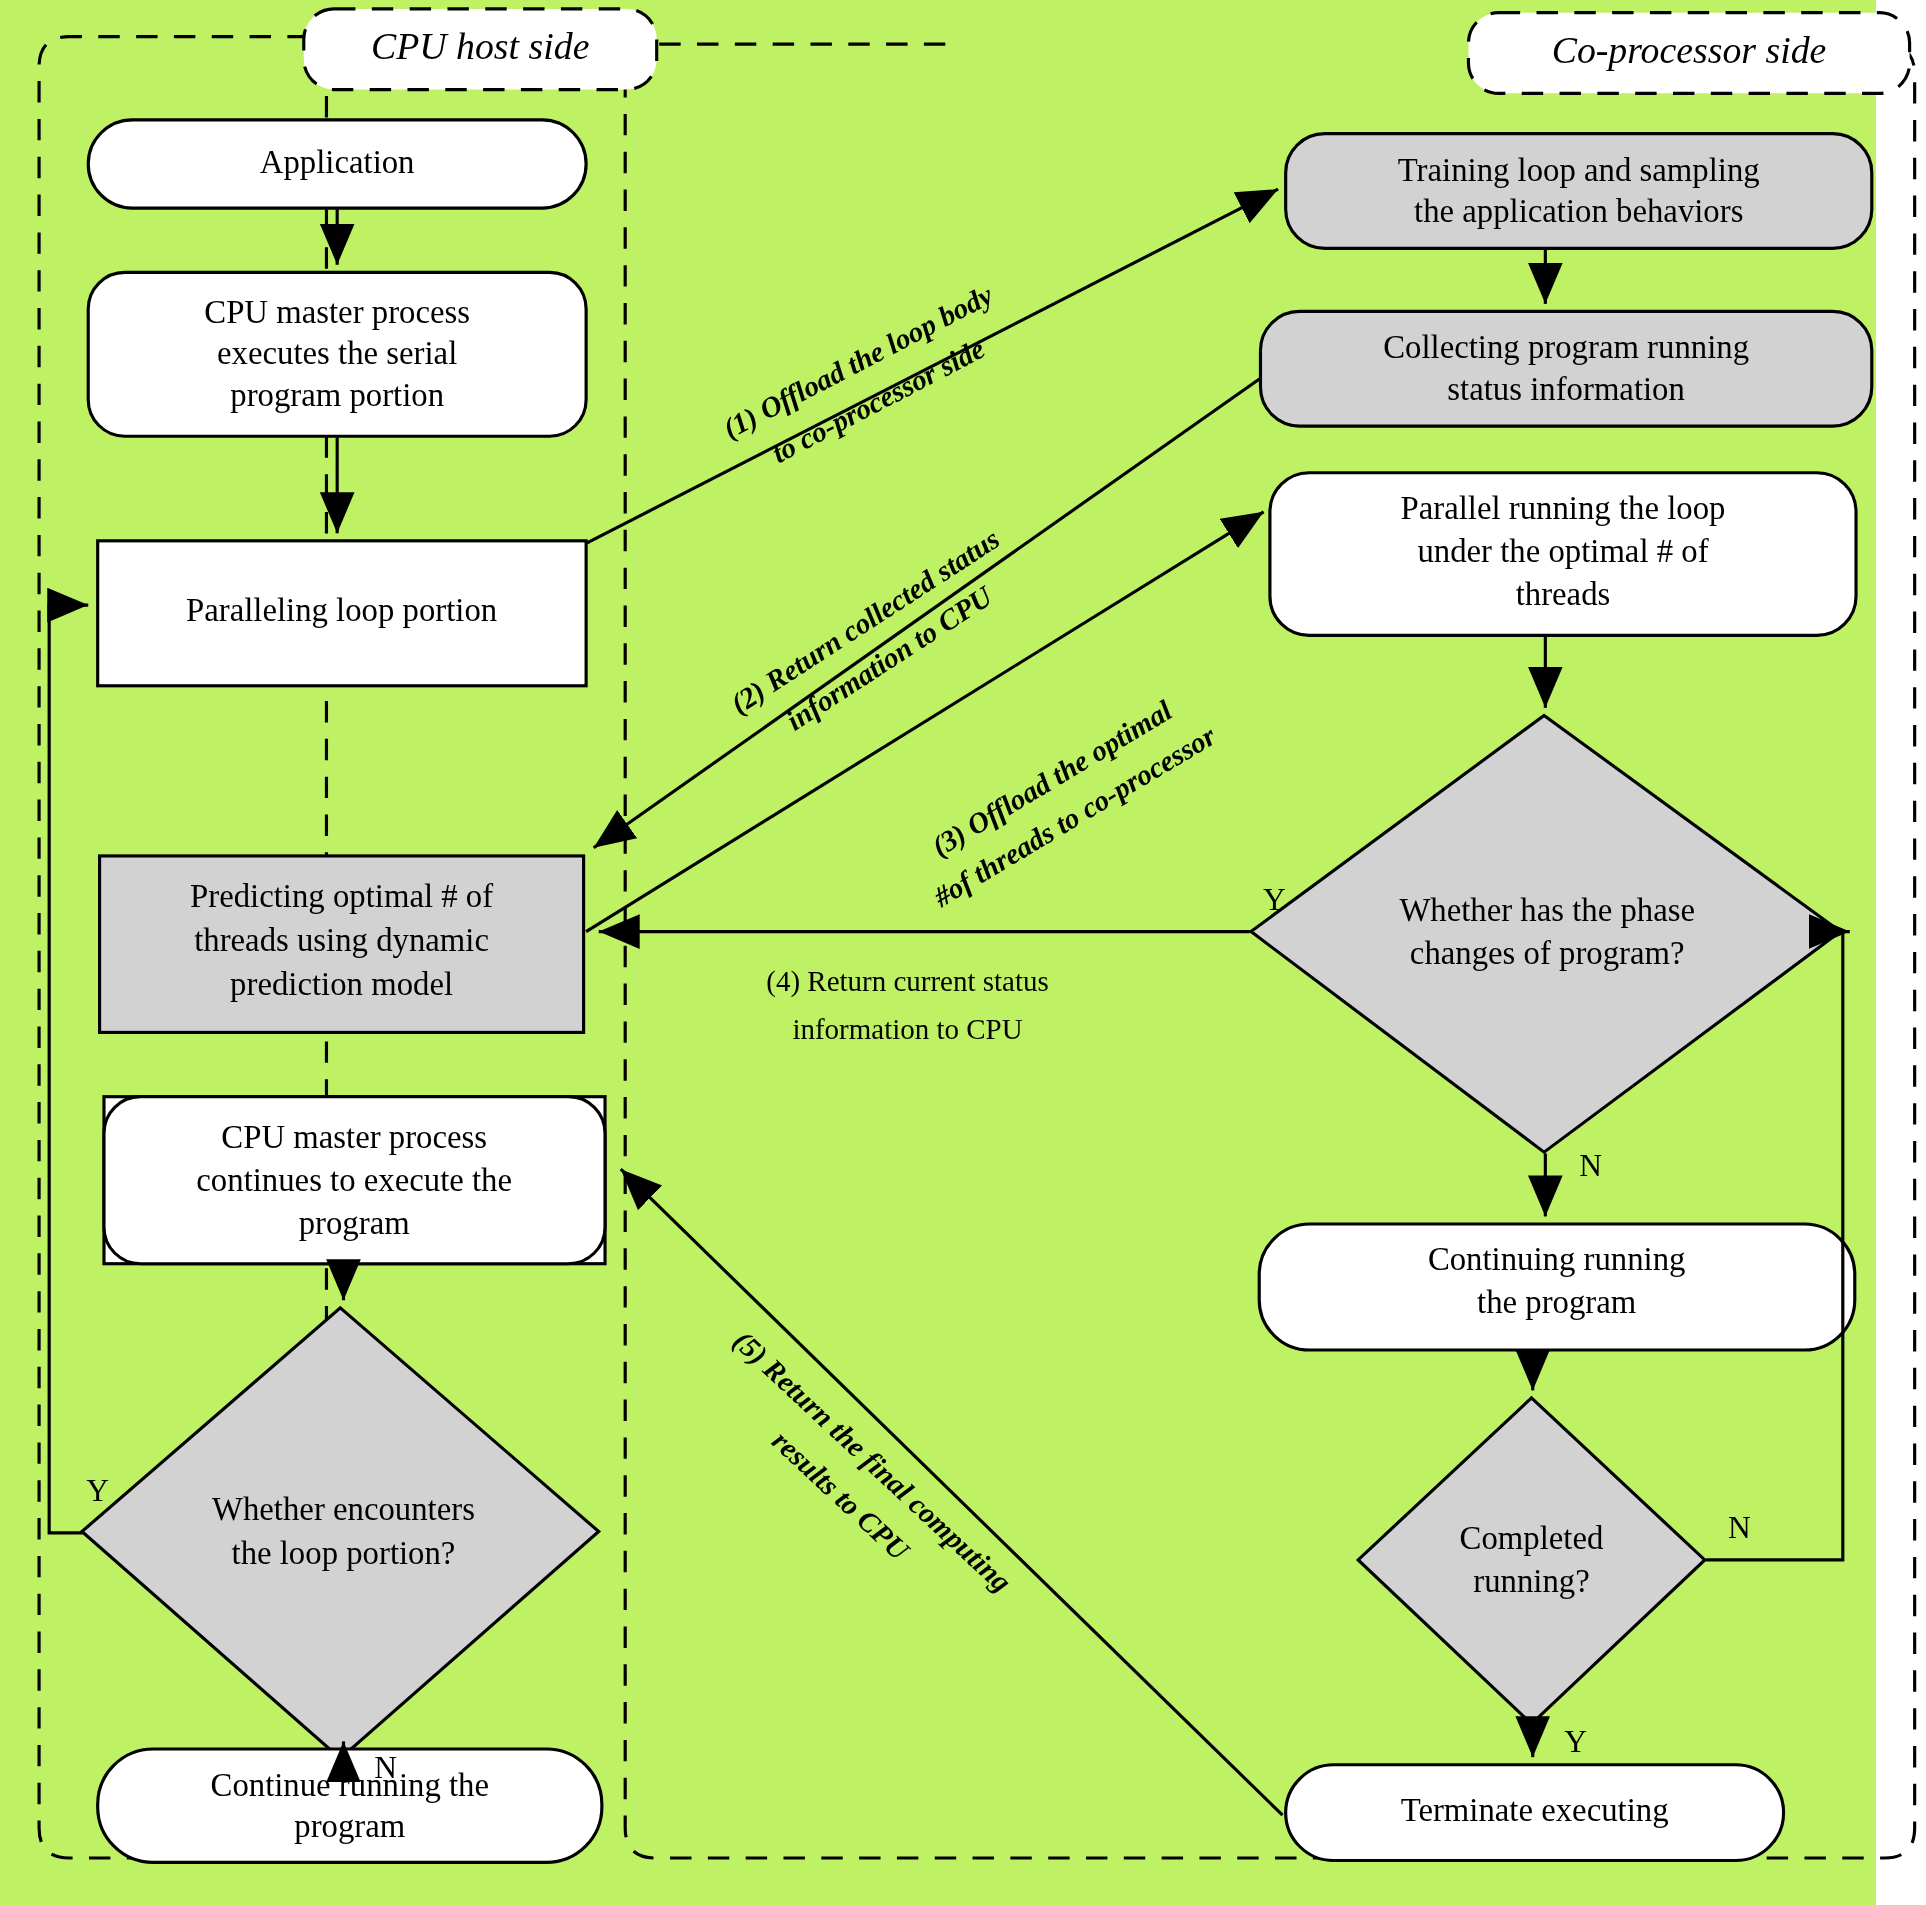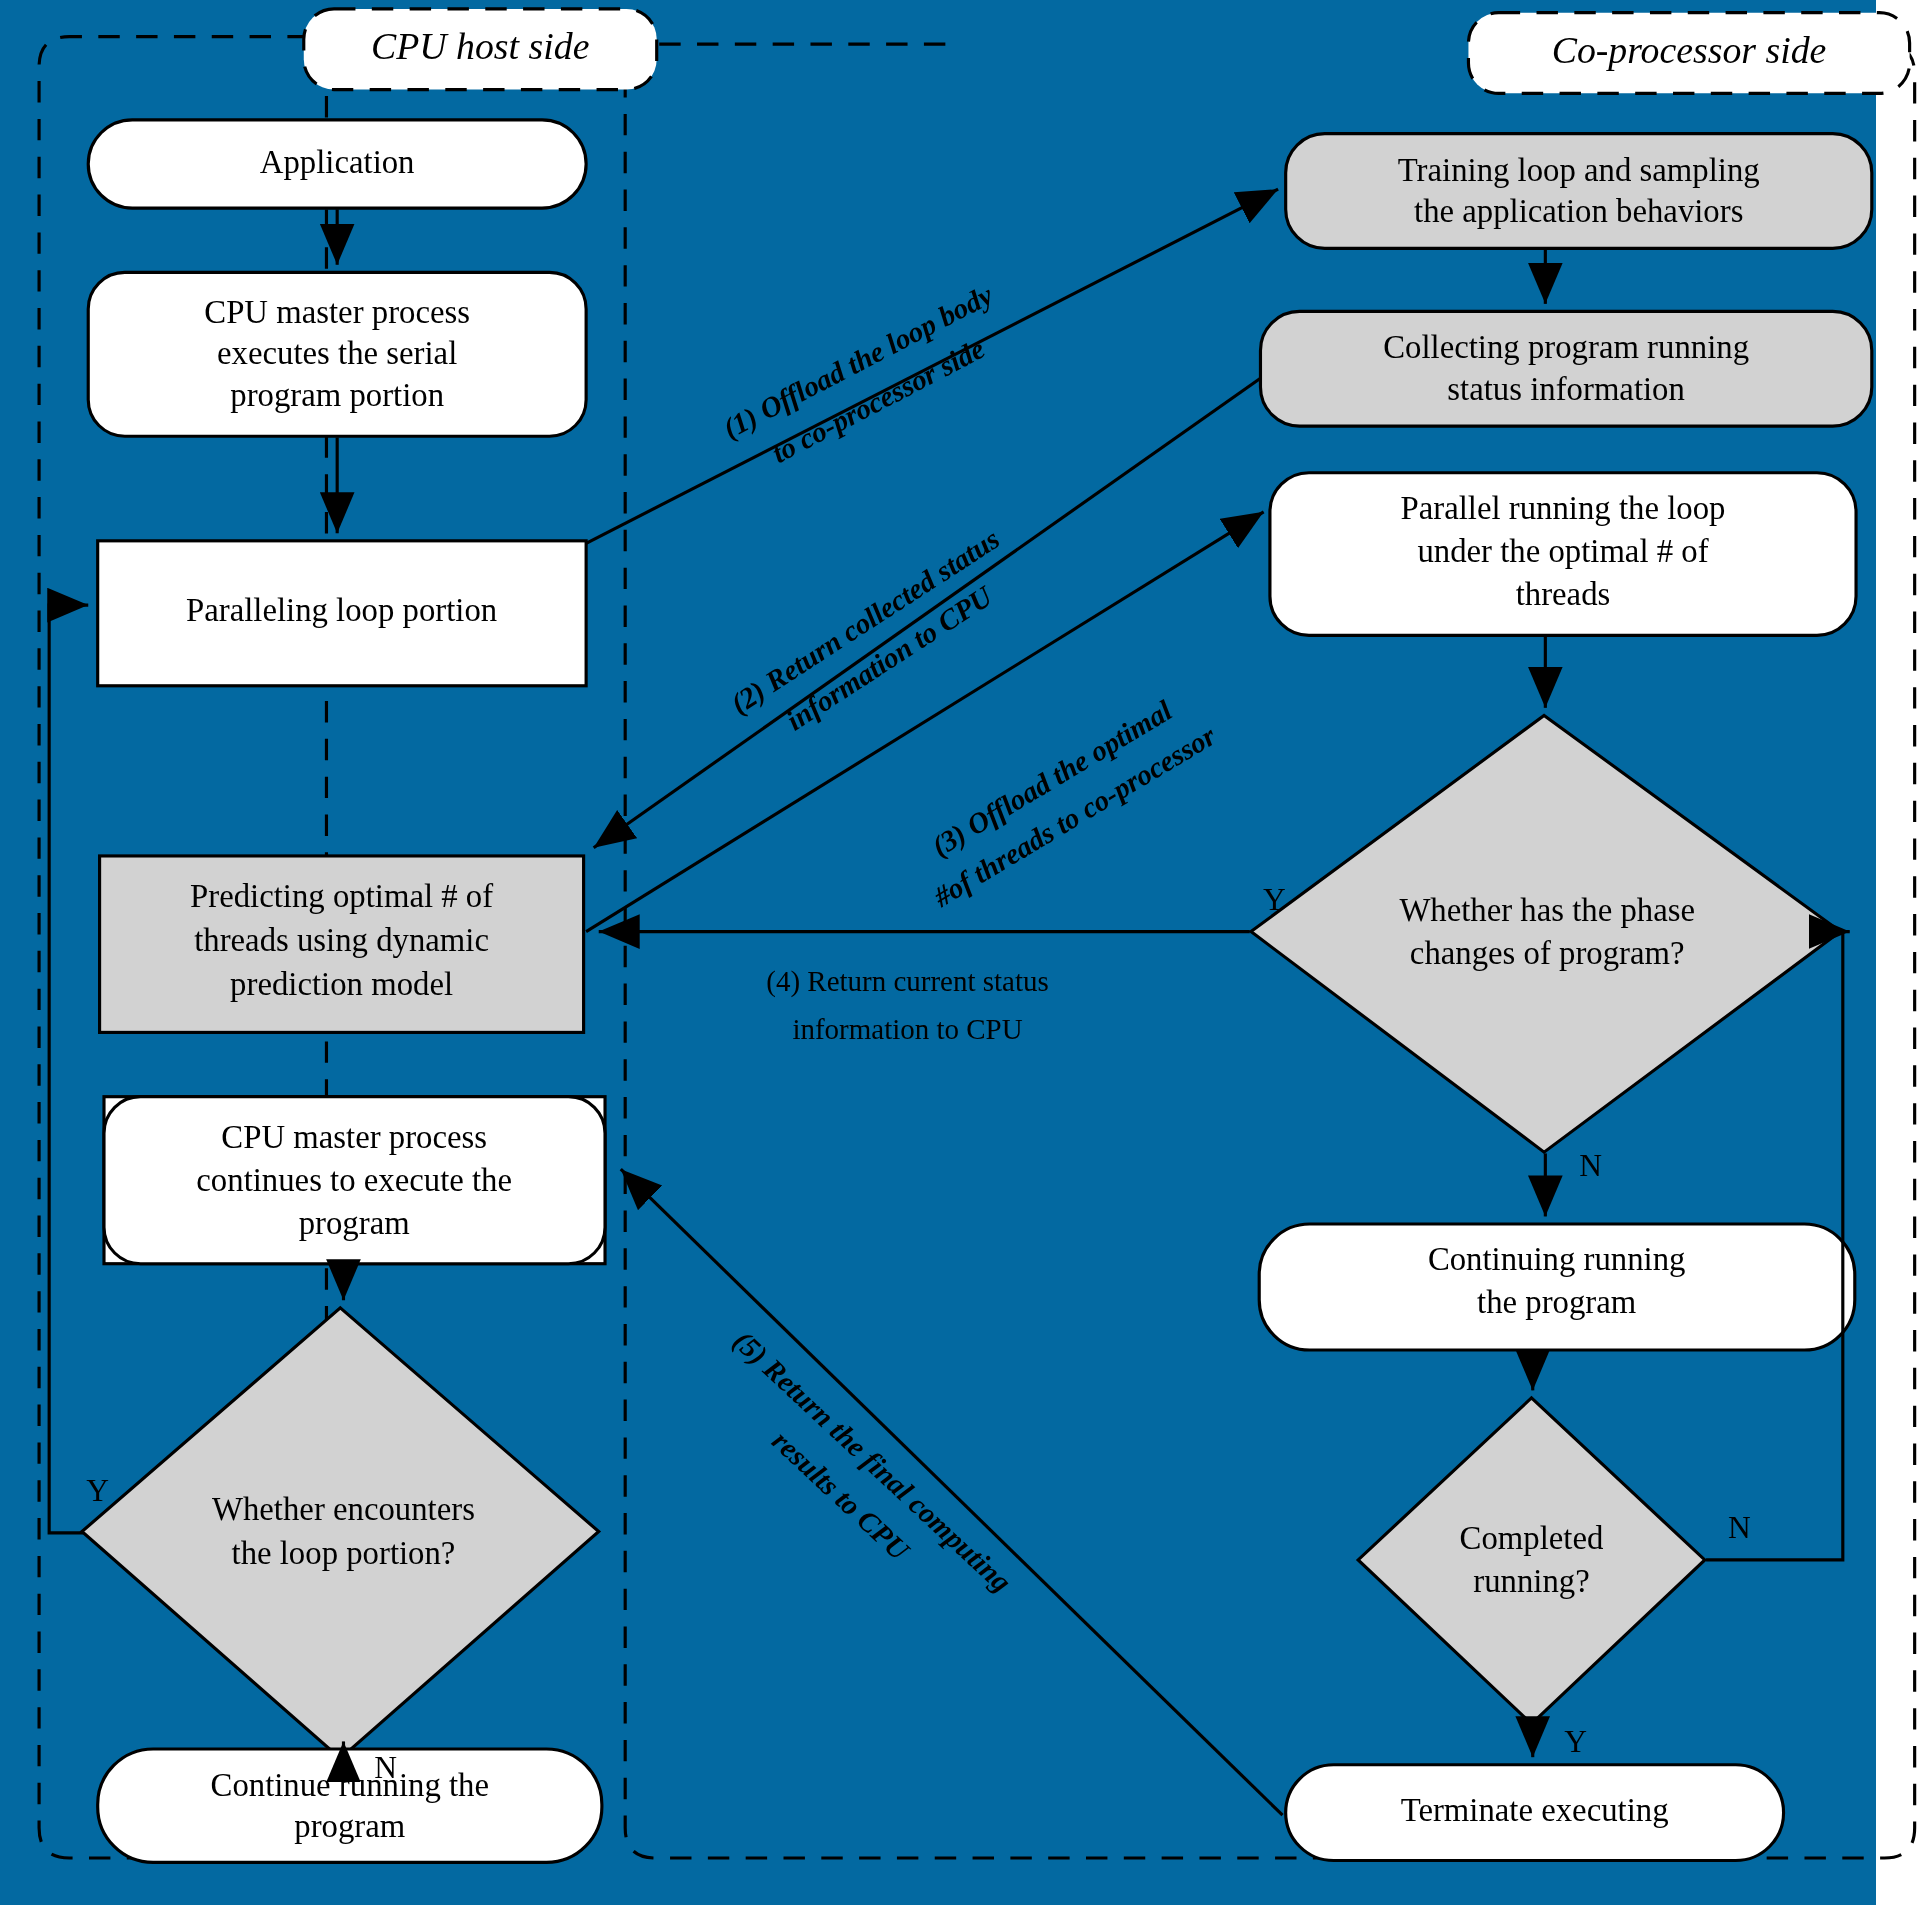--- a/index.html
+++ b/index.html
@@ -1,18 +1,18 @@
 <!DOCTYPE html>
 <html style="font-size:10px"><head>
 <meta charset="utf-8">
 <style>
   html,body{margin:0;padding:0;background:#ffffff;}
   body{width:1926px;height:1906px;overflow:hidden;
        font-family:"Liberation Serif","DejaVu Serif",serif;}
-  #stage{position:relative;width:1876px;height:1906px;background:#0369a1;}
+  #stage{position:relative;width:1876px;height:1906px;background:#bef264;}
   svg{position:absolute;left:0;top:0;width:1926px;height:1906px;}
   .nodeText{font-family:"Liberation Serif","DejaVu Serif",serif;
             font-size:52px;fill:#000;text-anchor:middle;dominant-baseline:middle;}
   .edgeLbl{font-family:"Liberation Serif","DejaVu Serif",serif;
            font-size:46px;fill:#000;text-anchor:middle;dominant-baseline:middle;}
   .edgeLblItalic{font-family:"Liberation Serif","DejaVu Serif",serif;
            font-size:46px;font-style:italic;font-weight:bold;fill:#000;
            text-anchor:middle;dominant-baseline:middle;}
   .yn{font-family:"Liberation Serif","DejaVu Serif",serif;
       font-size:50px;fill:#000;text-anchor:middle;dominant-baseline:middle;}

